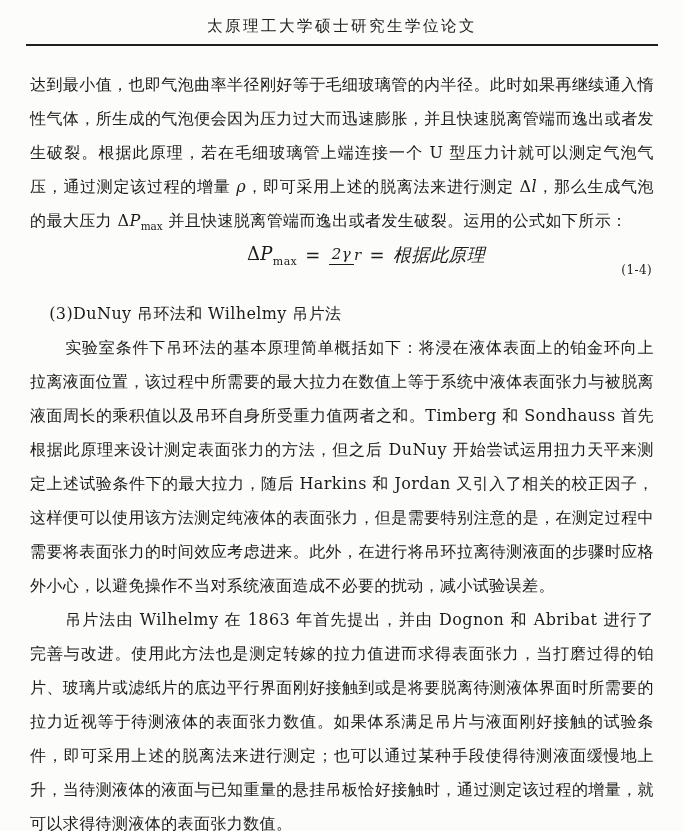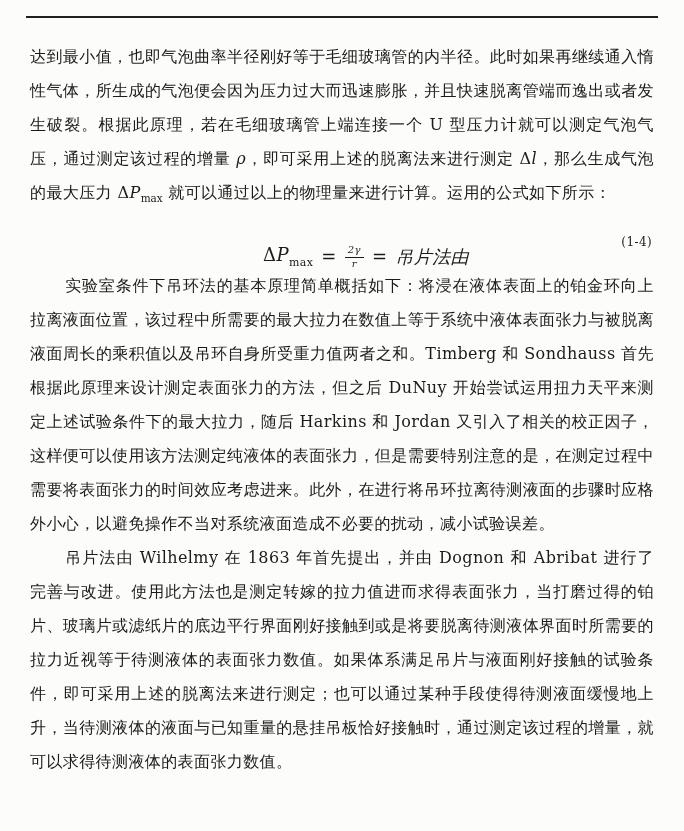--- a/index.html
+++ b/index.html
@@ -43,44 +43,44 @@
   .run-italic { font-style: italic; }
   sub.run-sub {
     font-style: normal;
     font-size: 10.5px;
     letter-spacing: 0;
   }
   .equation-row {
     position: relative;
     height: 54px;
     display: flex;
-    align-items: flex-end;
+    align-items: flex-start;
     justify-content: center;
     line-height: normal;
     text-align: center;
   }
   .equation {
     display: inline-flex;
     align-items: center;
     gap: 7px;
     font-size: 18px;
     transform: translateX(24px);
   }
   .eq-upright { font-style: normal; }
   .eq-var { font-style: italic; }
   .eq-lhs sub {
     font-style: normal;
     font-size: 11px;
   }
   .eq-sign { font-style: normal; padding: 0 1px; }
   .frac {
     display: inline-flex;
-    flex-direction: column;
+    flex-direction: row;
     align-items: center;
-    font-size: 10px;
+    font-size: 15px;
     line-height: 1.15;
     font-style: italic;
   }
   .frac .frac-num {
     border-bottom: 1.5px solid #1b1b1b;
     padding: 0 3px 1px 3px;
   }
   .eq-rhs { font-style: italic; }
   .eq-number {
     position: absolute;
@@ -89,40 +89,44 @@
     transform: translateY(-50%);
     font-size: 12px;
     font-style: normal;
   }
 </style>
 </head>
 <body>
 
 <div class="page">
 
+  <div class="header">
+    <div class="header-title">太原理工大学硕士研究生学位论文</div>
+  </div>
 
   <hr class="header-rule">
 
   <div class="doc-body">
 
-    <p class="para"><span>达到最小值，也即气泡曲率半径刚好等于毛细玻璃管的内半径。此时如果再继续通入惰性气体，所生成的气泡便会因为压力过大而迅速膨胀，并且快速脱离管端而逸出或者发生破裂。根据此原理，若在毛细玻璃管上端连接一个 U 型压力计就可以测定气泡气压，通过测定该过程的增量 </span><span class="run-italic">ρ</span><span>，即可采用上述的脱离法来进行测定 Δ</span><span class="run-italic">l</span><span>，那么生成气泡的最大压力 Δ</span><span class="run-italic">P</span><sub class="run-sub">max</sub><span> 就可以通过以上的物理量来进行计算。运用的公式如下所示：</span></p>
+    <p class="para"><span>达到最小值，也即气泡曲率半径刚好等于毛细玻璃管的内半径。此时如果再继续通入惰性气体，所生成的气泡便会因为压力过大而迅速膨胀，并且快速脱离管端而逸出或者发生破裂。根据此原理，若在毛细玻璃管上端连接一个 U 型压力计就可以测定气泡气压，通过测定该过程的增量 </span><span class="run-italic">ρ</span><span>，即可采用上述的脱离法来进行测定 Δ</span><span class="run-italic">l</span><span>，那么生成气泡的最大压力 Δ</span><span class="run-italic">P</span><sub class="run-sub">max</sub><span> 并且快速脱离管端而逸出或者发生破裂。运用的公式如下所示：</span></p>
 
     <div class="equation-row">
       <span class="equation">
         <span class="eq-lhs"><span class="eq-upright">Δ</span><span class="eq-var">P</span><sub>max</sub></span>
         <span class="eq-sign">=</span>
         <span class="frac">
           <span class="frac-num">2γ</span>
           <span class="frac-den">r</span>
         </span>
         <span class="eq-sign">=</span>
-        <span class="eq-rhs">吊片法由</span>
+        <span class="eq-rhs">根据此原理</span>
       </span>
       <span class="eq-number">(1-4)</span>
     </div>
 
+    <p class="para heading-indent">(3)DuNuy 吊环法和 Wilhelmy 吊片法</p>
 
     <p class="para para-indent">实验室条件下吊环法的基本原理简单概括如下：将浸在液体表面上的铂金环向上拉离液面位置，该过程中所需要的最大拉力在数值上等于系统中液体表面张力与被脱离液面周长的乘积值以及吊环自身所受重力值两者之和。Timberg 和 Sondhauss 首先根据此原理来设计测定表面张力的方法，但之后 DuNuy 开始尝试运用扭力天平来测定上述试验条件下的最大拉力，随后 Harkins 和 Jordan 又引入了相关的校正因子，这样便可以使用该方法测定纯液体的表面张力，但是需要特别注意的是，在测定过程中需要将表面张力的时间效应考虑进来。此外，在进行将吊环拉离待测液面的步骤时应格外小心，以避免操作不当对系统液面造成不必要的扰动，减小试验误差。</p>
 
     <p class="para para-indent">吊片法由 Wilhelmy 在 1863 年首先提出，并由 Dognon 和 Abribat 进行了完善与改进。使用此方法也是测定转嫁的拉力值进而求得表面张力，当打磨过得的铂片、玻璃片或滤纸片的底边平行界面刚好接触到或是将要脱离待测液体界面时所需要的拉力近视等于待测液体的表面张力数值。如果体系满足吊片与液面刚好接触的试验条件，即可采用上述的脱离法来进行测定；也可以通过某种手段使得待测液面缓慢地上升，当待测液体的液面与已知重量的悬挂吊板恰好接触时，通过测定该过程的增量，就可以求得待测液体的表面张力数值。</p>
 
   </div>
 </div>
 
 </body></html>

